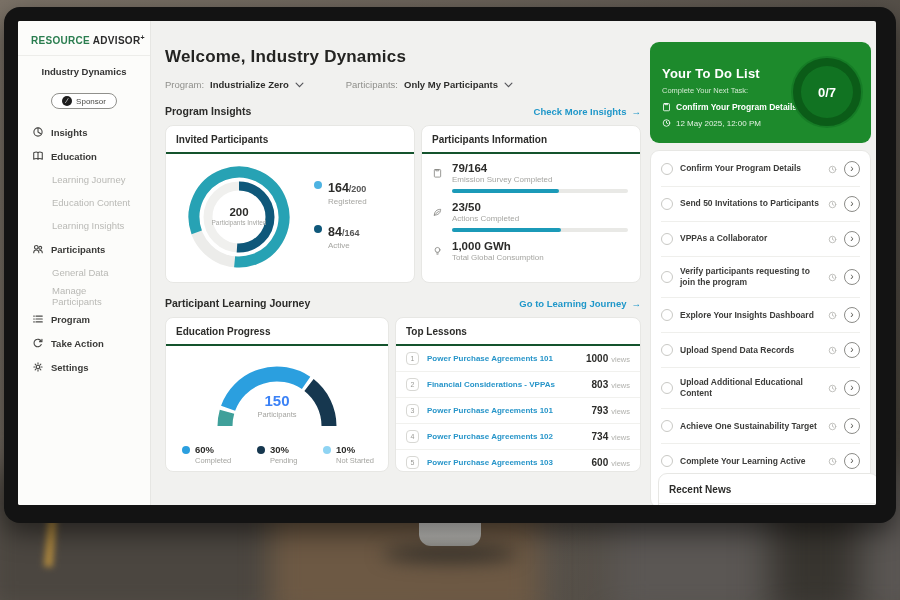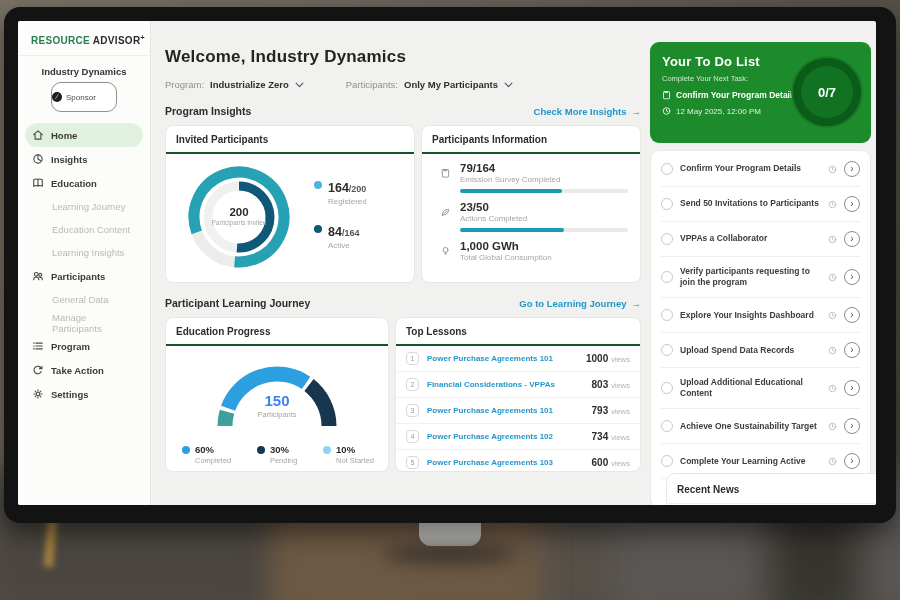--- a/index.html
+++ b/index.html
@@ -18,21 +18,21 @@
 
   
   .monitor { position:absolute; left:4px; top:7px; width:892px; height:516px; background:#131313; border-radius:16px; box-shadow:0 10px 26px rgba(0,0,0,.5); }
   .screen  { position:absolute; left:14px; top:14px; width:858px; height:484px; background:#f1f1ef; border-radius:2px; overflow:hidden; color:#2e2e2c; }
 
   
   .sidebar { position:absolute; left:0; top:0; width:133px; height:100%; background:#fcfcfa; border-right:1px solid #e6e6e3; }
   .logo { padding:13px 8px 9px 13px; border-bottom:1px solid #ededea; font-size:10px; font-weight:bold; letter-spacing:.3px; white-space:nowrap; }
   .logo .g { color:#2a7d4f; } .logo .d { color:#2b2b2b; } .logo sup { font-size:7px; color:#2b2b2b; }
   .org { margin-top:10px; text-align:center; font-size:9.5px; font-weight:bold; color:#333; }
-  .sponsor { margin:5px auto 9px; width:66px; height:30px; border:1px solid #90908c; border-radius:10px; display:flex; align-items:center; gap:4px; font-size:8px; color:#4a4a46; background:#fff; }
+  .sponsor { margin:16px auto 9px; width:66px; height:16px; border:1px solid #90908c; border-radius:10px; display:flex; align-items:center; justify-content:center; gap:4px; font-size:8px; color:#4a4a46; background:#fff; }
   .sp-ic { width:10px; height:10px; border-radius:50%; background:#1d1d1d; color:#fff; font-size:7px; line-height:10px; text-align:center; }
   .menu { padding:2px 7px; }
   .mi { display:flex; align-items:center; gap:7px; height:24px; padding:0 7px; font-size:9.5px; font-weight:bold; color:#3a3a38; border-radius:13px; cursor:pointer; }
   .mi.active { background:#e1f1e0; }
   .mi.sub { padding-left:27px; color:#b9b9b5; font-weight:normal; height:23px; }
   .mi svg { width:12px; height:12px; stroke:#4a4a48; fill:none; stroke-width:1.3; stroke-linecap:round; stroke-linejoin:round; flex:none; }
 
   
   .main { position:absolute; left:147px; top:0; width:476px; height:100%; }
   .title { margin-top:26px; font-size:17px; font-weight:bold; color:#242422; letter-spacing:.2px; }
@@ -57,21 +57,21 @@
   .dc-l { font-size:6.5px; color:#a5a5a1; line-height:1.25; margin-top:1px; }
   .inv-legend { margin-left:16px; }
   .leg-item { display:flex; align-items:flex-start; gap:6px; margin:10px 0 16px; }
   .leg-dot { width:8px; height:8px; border-radius:50%; margin-top:3px; flex:none; }
   .leg-num { font-size:12.5px; font-weight:bold; color:#2c2c2a; }
   .leg-den { font-size:9px; font-weight:bold; color:#55555ateal; color:#555; }
   .leg-sub { font-size:8px; color:#a5a5a1; margin-top:1px; }
 
   
   .c-info { width:220px; height:158px; }
-  .info-row { display:flex; gap:8px; padding:8px 12px 0 18px; }
+  .info-row { display:flex; gap:8px; padding:8px 12px 0 10px; }
   .info-ic { width:12px; flex:none; margin-top:3px; }
   .info-ic svg { width:11px; height:12px; stroke:#8a8a86; fill:none; stroke-width:1.1; stroke-linecap:round; }
   .info-c { flex:1; }
   .iv { font-size:11.5px; font-weight:bold; color:#2c2c2a; }
   .il { font-size:8px; color:#a5a5a1; margin-top:1px; }
   .bar { height:4px; background:#e9e9e6; border-radius:2px; margin-top:5px; }
   .bar-fill { height:4px; width:60%; background:#1b9ab8; border-radius:2px; }
 
   
   .c-edu { width:224px; height:155px; }
@@ -89,40 +89,40 @@
   .c-lessons { width:246px; height:155px; }
   .lesson { display:flex; align-items:center; gap:8px; padding:6px 10px; border-bottom:1px solid #f1f1ee; }
   .lesson:last-child { border-bottom:none; }
   .rank { width:13px; height:13px; border:1px solid #d8d8d4; border-radius:4px; font-size:7px; color:#9a9a96; display:flex; align-items:center; justify-content:center; flex:none; }
   .ltitle { flex:1; font-size:8px; font-weight:bold; color:#2795c9; cursor:pointer; }
   .lviews { font-size:10px; font-weight:bold; color:#2c2c2a; }
   .lsuffix { font-size:7.5px; color:#b0b0ac; margin-left:3px; font-weight:normal; }
 
   
   .rightpanel { position:absolute; left:632px; top:0; width:221px; height:100%; }
-  .todo-green { position:absolute; left:0; top:21px; width:221px; height:101px; background:#1d8a2c; border-radius:9px; color:#fff; padding:12px 12px; }
+  .todo-green { position:absolute; left:0; top:21px; width:221px; height:101px; background:#1d8a2c; border-radius:9px; color:#fff; padding:24px 12px; }
   .tg-title { font-size:13px; font-weight:bold; letter-spacing:.2px; }
   .tg-sub { font-size:7.5px; color:#cfe8cf; margin-top:5px; }
   .tg-task { display:flex; gap:5px; align-items:center; font-size:8.5px; font-weight:bold; margin-top:7px; width:145px; }
   .tg-date { display:flex; gap:5px; align-items:center; font-size:8px; color:#e2f2e2; margin-top:6px; }
   .tg-task svg, .tg-date svg { width:9px; height:10px; stroke:#fff; fill:none; stroke-width:1.1; stroke-linecap:round; flex:none; }
   .ring { position:absolute; right:10px; top:16px; width:68px; height:68px; border-radius:50%; background:#117322; box-shadow:inset 0 0 0 8px #0b5c18, 0 0 0 2px #167c26; display:flex; align-items:center; justify-content:center; }
   .ring-v { font-size:13px; font-weight:bold; color:#fff; }
 
   .tasks-card { position:absolute; left:0; top:129px; width:221px; background:#fff; border:1px solid #e7e7e4; border-radius:9px; padding:1px 10px 0; }
   .task { display:flex; align-items:center; gap:7px; border-bottom:1px solid #efefec; padding:9px 0; }
   .task:last-of-type { border-bottom:none; }
   .radio { width:12px; height:12px; border:1.3px solid #c9c9c5; border-radius:50%; flex:none; cursor:pointer; }
   .tlabel { font-size:8.5px; font-weight:bold; color:#3c3c3a; flex:1; line-height:1.3; }
   .tinfo { flex:none; }
   .tinfo svg { width:9px; height:9px; stroke:#b5b5b1; fill:none; stroke-width:1.1; stroke-linecap:round; display:block; }
   .tgo { width:16px; height:16px; border:1.2px solid #8c8c88; border-radius:50%; color:#55554f; font-size:10px; line-height:13px; text-align:center; flex:none; cursor:pointer; }
   .collapse { display:flex; justify-content:center; align-items:center; gap:6px; padding:9px 0 8px; font-size:9.5px; font-weight:bold; color:#1f97c9; cursor:pointer; }
 
-  .news-card { position:absolute; left:16px; top:452px; width:221px; height:60px; background:#fff; border:1px solid #e7e7e4; border-radius:9px; }
+  .news-card { position:absolute; left:8px; top:452px; width:221px; height:60px; background:#fff; border:1px solid #e7e7e4; border-radius:9px; }
   .news-h { padding:10px 10px 8px; font-size:10px; font-weight:bold; color:#2c2c2a; border-bottom:1px solid #efefec; }
 </style>
 </head>
 <body>
 
 <div class="stage">
   <div class="bg-base"></div>
   <div class="bg-left"></div>
   <div class="bg-center"></div>
   <div class="bg-right"></div>
@@ -138,26 +138,20 @@
         <div class="logo">
           <span class="g">RESOURCE</span>
           <span class="d">ADVISOR</span><sup>+</sup>
         </div>
         <div class="org">Industry Dynamics</div>
         <div class="sponsor">
           <span class="sp-ic">∕</span>
           <span>Sponsor</span>
         </div>
         <div class="menu">
-          <div class="mi active">
-            <svg viewBox="0 0 14 14">
-                <path d="M2 6.6 L7 2.2 L12 6.6 M3.6 6 V11.8 H10.4 V6"></path>
-              </svg>
-            <span>Home</span>
-          </div>
           <div class="mi">
             <svg viewBox="0 0 14 14">
                 <circle cx="7" cy="7" r="4.8"></circle>
                 <path d="M7 2.2 V7 L10.6 9.4"></path>
               </svg>
             <span>Insights</span>
           </div>
           <div class="mi">
             <svg viewBox="0 0 14 14">
                 <path d="M2 3.2 C4 2.2 6 2.2 7 3.2 C8 2.2 10 2.2 12 3.2 V10.8 C10 9.8 8 9.8 7 10.8 C6 9.8 4 9.8 2 10.8 Z M7 3.2 V10.8"></path>

